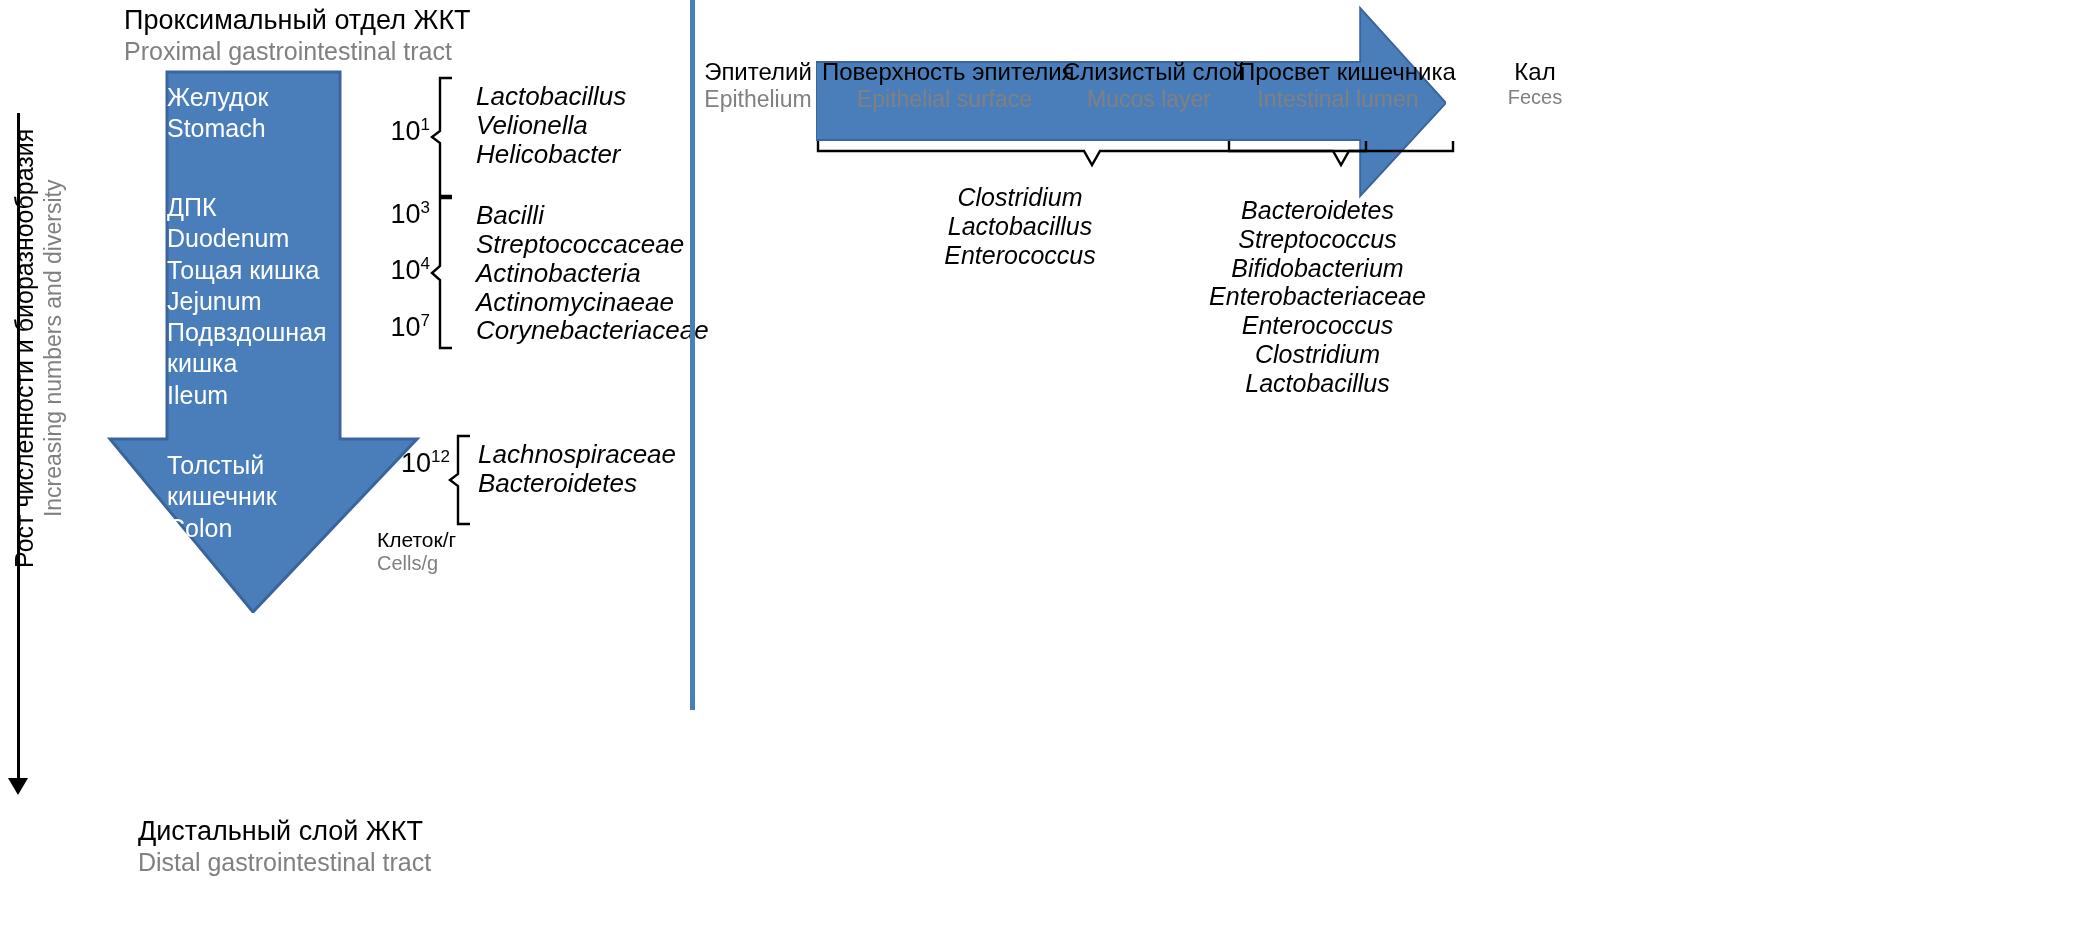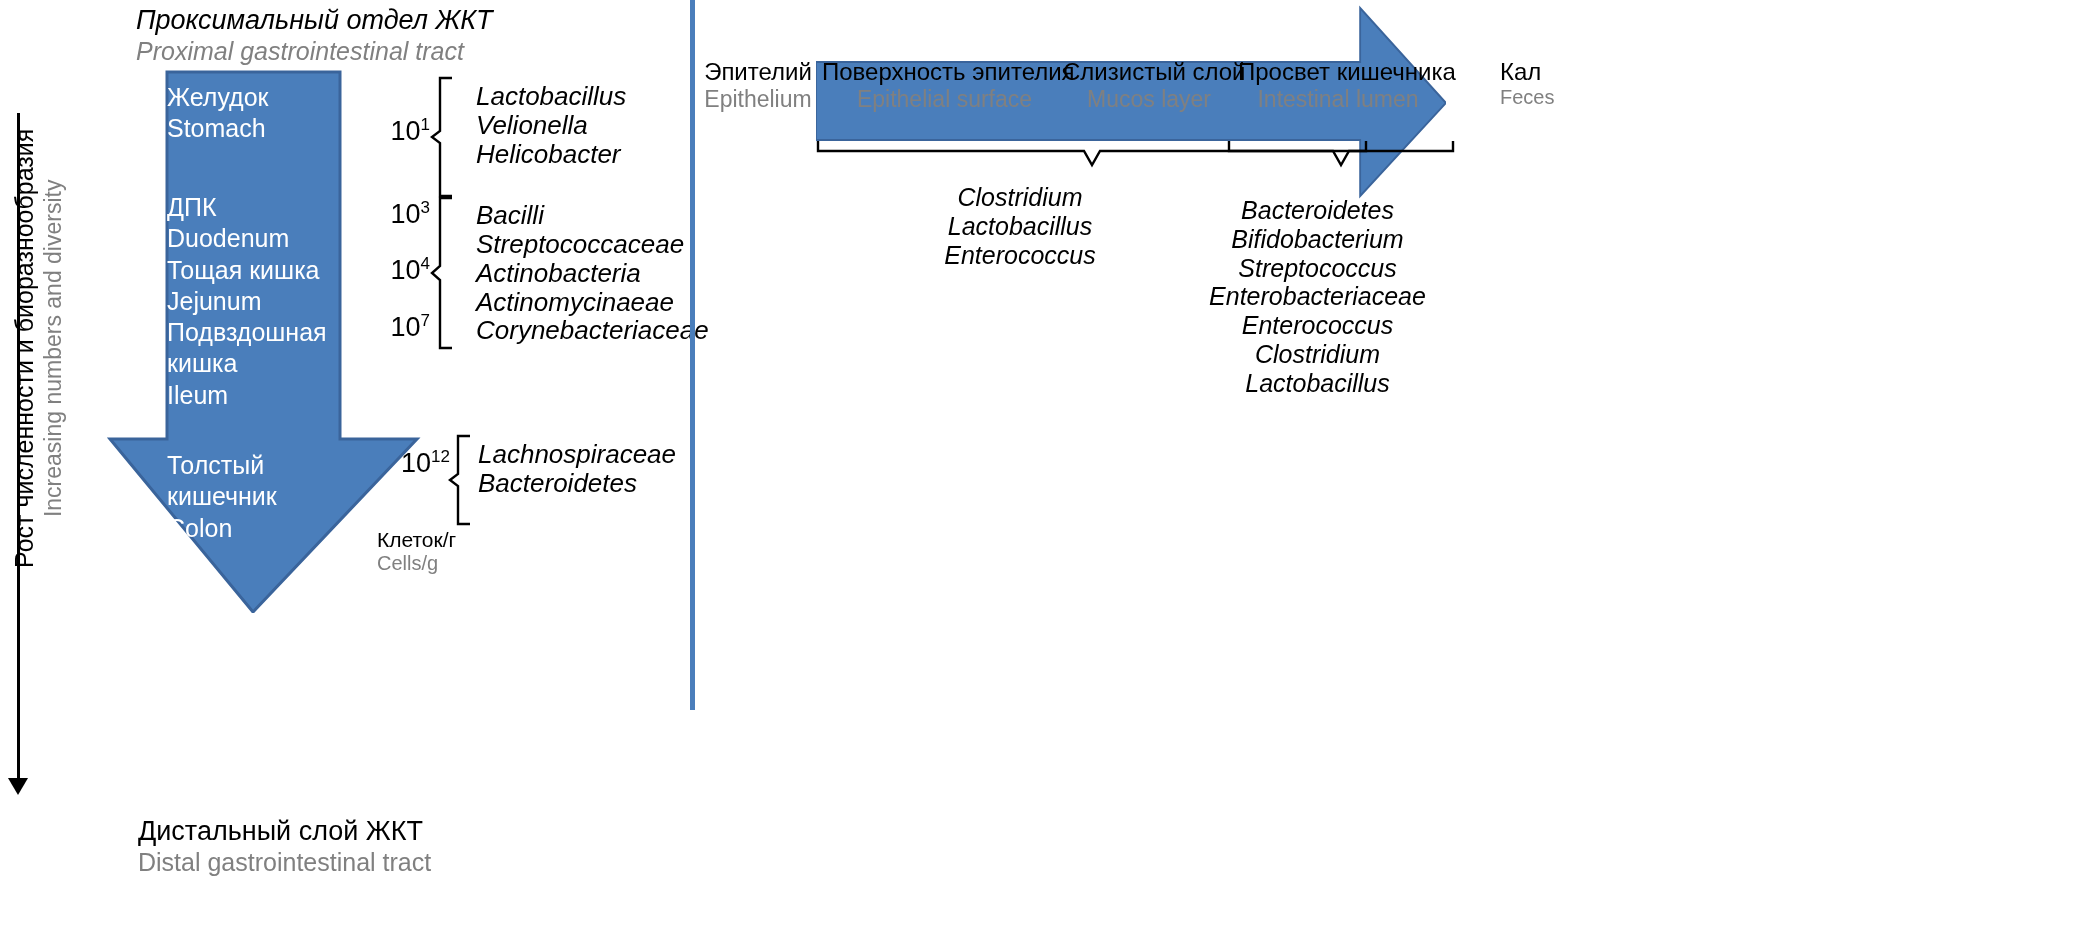--- a/index.html
+++ b/index.html
@@ -12,21 +12,21 @@
   
   #axis-line{left:17px;top:113px;width:3px;height:672px;background:#000;}
   #axis-arrowhead{left:8px;top:778px;width:0;height:0;
       border-left:10px solid transparent;border-right:10px solid transparent;
       border-top:17px solid #000;}
   #axis-label{left:-222px;top:320px;width:520px;
       transform:rotate(-90deg);text-align:center;line-height:1.18;}
   #axis-label .ru{font-size:25px;}
   #axis-label .en{font-size:23px;}
 
-  #proximal-label{left:136px;top:5px;line-height:1.17;font-style:italic;}
+  #proximal-label{left:124px;top:5px;line-height:1.17;}
   #proximal-label .ru{font-size:27px;}
   #proximal-label .en{font-size:25px;}
 
   #distal-label{left:138px;top:816px;line-height:1.17;}
   #distal-label .ru{font-size:27px;}
   #distal-label .en{font-size:25px;}
 
   #gi-arrow{left:105px;top:70px;width:330px;height:543px;}
   #gi-arrow svg{display:block;}
   .organ{position:absolute;width:200px;text-align:left;color:#fff;
@@ -56,21 +56,21 @@
   #cells-label .en{font-size:20px;}
 
   
   #divider{left:690px;top:0px;width:5px;height:710px;background:#4a7ebb;}
 
   
   #epithelium-label{left:703px;top:58px;text-align:center;line-height:1.17;width:110px;}
   #epithelium-label .ru{font-size:24px;}
   #epithelium-label .en{font-size:23px;}
 
-  #feces-label{left:1500px;top:58px;line-height:1.17;width:70px;}
+  #feces-label{left:1500px;top:58px;text-align:center;line-height:1.17;width:70px;}
   #feces-label .ru{font-size:24px;}
   #feces-label .en{font-size:20px;}
 
   #lumen-arrow{left:816px;top:4px;width:630px;height:196px;}
   .zone{position:absolute;color:#fff;text-align:center;line-height:1.17;top:58px;}
   .zone .ru{font-size:24px;white-space:nowrap;}
   .zone .en{font-size:23px;white-space:nowrap;}
   #zone-epi{left:822px;width:245px;}
   #zone-mucos{left:1063px;width:172px;}
   #zone-lumen{left:1238px;width:200px;}
@@ -221,19 +221,19 @@
 </div>
 
 <div class="right-list" id="list-mucosa">
   <div>Clostridium</div>
   <div>Lactobacillus</div>
   <div>Enterococcus</div>
 </div>
 
 <div class="right-list" id="list-lumen">
   <div>Bacteroidetes</div>
+  <div>Streptococcus</div>
   <div>Bifidobacterium</div>
-  <div>Streptococcus</div>
   <div>Enterobacteriaceae</div>
   <div>Enterococcus</div>
   <div>Clostridium</div>
   <div>Lactobacillus</div>
 </div>
 
 </body></html>

